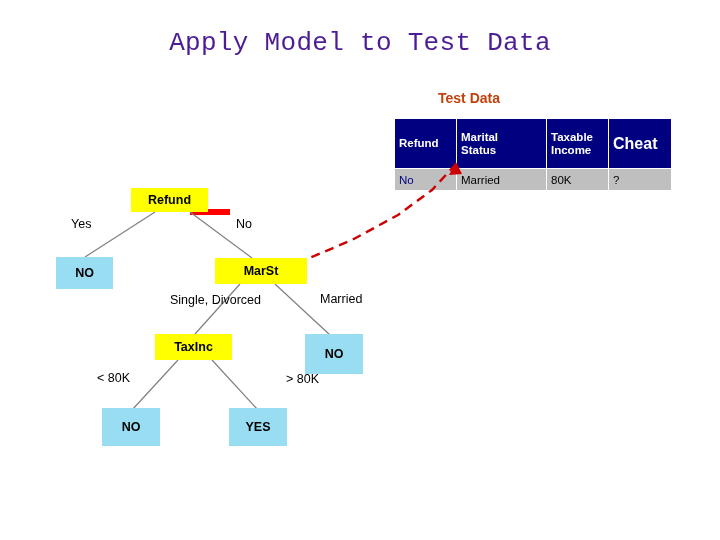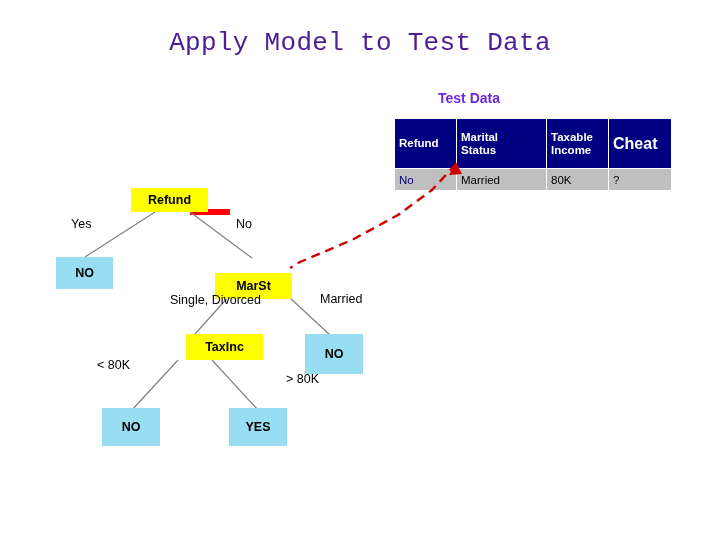--- a/index.html
+++ b/index.html
@@ -32,21 +32,21 @@
     letter-spacing: 0.3px;
   }
   .testdata-label {
     position: absolute;
     left: 394px;
     top: 90px;
     width: 150px;
     text-align: center;
     font-size: 14px;
     font-weight: bold;
-    color: #6d28d9;
+    color: #c2410c;
   }
   
   .tbl {
     position: absolute;
     left: 394px;
     top: 118px;
     border-collapse: collapse;
     table-layout: fixed;
   }
   .tbl td {
@@ -171,36 +171,36 @@
     <span>Refund</span>
   </div>
 
   <div class="edge-label" style="left:71px; top:217px;">Yes</div>
   <div class="edge-label" style="left:236px; top:217px;">No</div>
 
   <div class="node cyan" style="left:56px; top:257px; width:57px; height:32px;">
     <span>NO</span>
   </div>
 
-  <div class="node yellow" style="left:215px; top:258px; width:77px; height:26px;margin-top:15px;">
+  <div class="node yellow" style="left:215px; top:258px; width:92px; height:26px;">
     <span>MarSt</span>
   </div>
 
   <div class="edge-label" style="left:138px; top:293px;margin-left:32px;">Single, Divorced</div>
   <div class="edge-label" style="left:320px; top:292px;">Married</div>
 
-  <div class="node yellow" style="left:155px; top:334px; width:77px; height:26px;margin-left:31px;">
+  <div class="node yellow" style="left:155px; top:334px; width:77px; height:26px;">
     <span>TaxInc</span>
   </div>
 
   <div class="node cyan" style="left:305px; top:334px; width:58px; height:40px;">
     <span>NO</span>
   </div>
 
-  <div class="edge-label" style="left:97px; top:358px;">&lt; 80K</div>
+  <div class="edge-label" style="left:97px; top:371px;">&lt; 80K</div>
   <div class="edge-label" style="left:256px; top:372px;margin-left:30px;">&gt; 80K</div>
 
   <div class="node cyan" style="left:102px; top:408px; width:58px; height:38px;">
     <span>NO</span>
   </div>
 
   <div class="node cyan" style="left:229px; top:408px; width:58px; height:38px;">
     <span>YES</span>
   </div>
 

